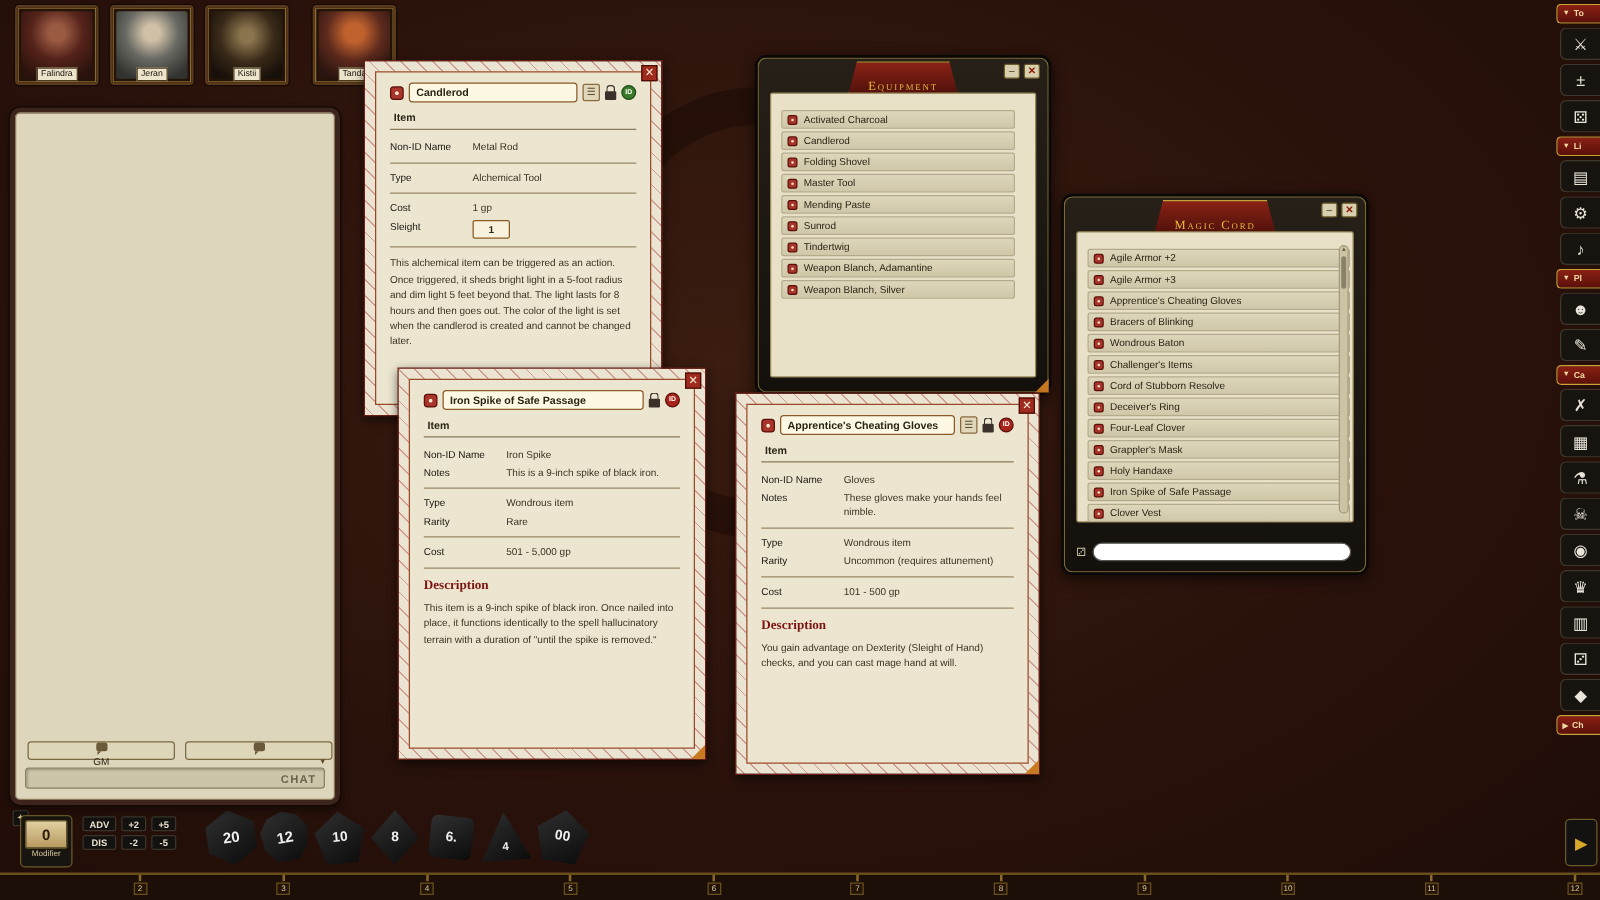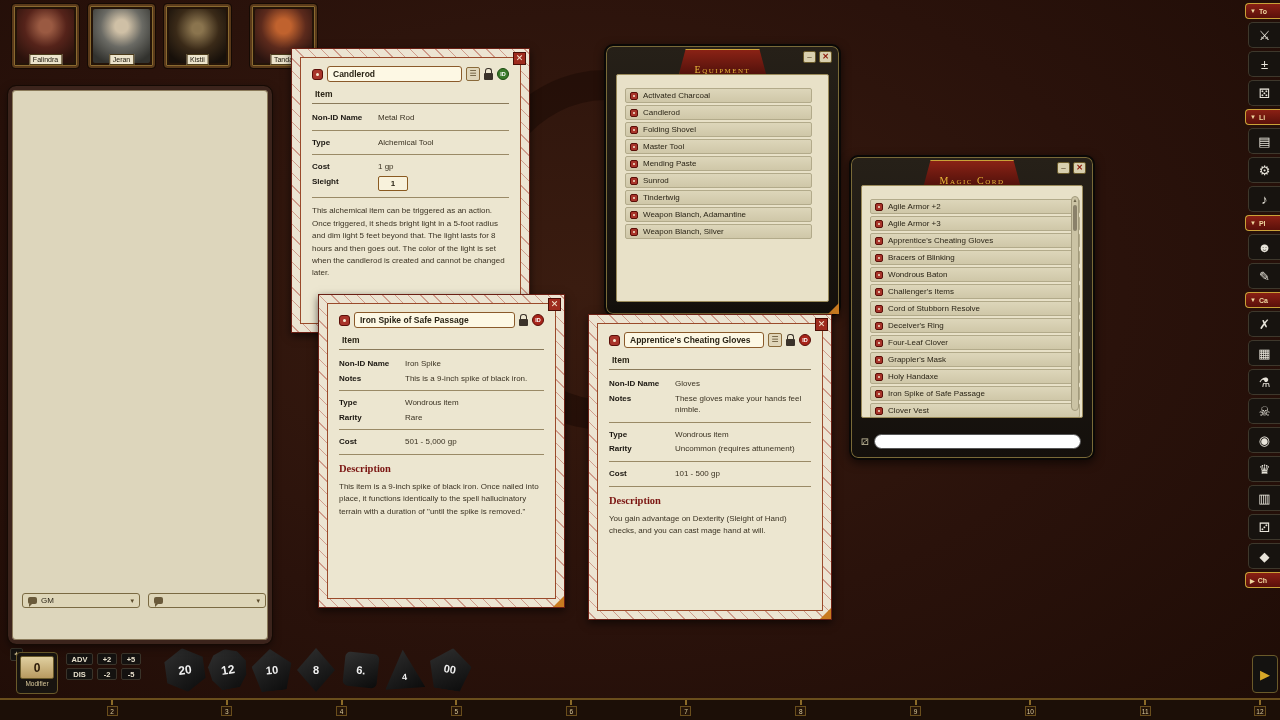--- a/index.html
+++ b/index.html
@@ -25,21 +25,21 @@
   .nameplate { position:absolute; bottom:1px; left:50%; transform:translateX(-50%);
     background:#ece4cc; border:1px solid #4a3a1a; font-size:7px; line-height:9px;
     padding:0 3px; white-space:nowrap; color:#1a1408; }
 
   
   .chatwin { position:absolute; left:8px; top:86px; width:264px; height:558px;
     background:#ddd6bc; border:4px solid #3c241c; outline:1px solid #150a04;
     border-radius:8px; box-shadow: inset 0 0 0 1px #8a7a5a, 0 3px 8px rgba(0,0,0,.5); z-index:2; }
   .chat-select { position:absolute; display:flex; align-items:center; gap:4px; height:15px;
     background:#ded6b8; border:1px solid #7a6a42; border-radius:3px; padding:0 5px;
-    font-size:8px; color:#2a2416; }
+    font-size:8px; color:#2a2416;flex-direction:column; }
   .bubble { width:9px; height:7px; background:#6a5a3a; border-radius:2px; position:relative; flex-shrink:0; }
   .bubble::after { content:""; position:absolute; left:1px; bottom:-3px;
     border-left:3px solid #6a5a3a; border-bottom:3px solid transparent; }
   .sel-arrow { margin-left:auto; font-size:7px; color:#5a4a2a; }
   .chat-input { position:absolute; left:8px; right:8px; bottom:9px; height:17px;
     background:#ccc5a9; border:1px solid #8a8266; border-radius:3px;
     box-shadow: inset 1px 1px 2px rgba(0,0,0,.25);
     font-size:9px; font-weight:bold; letter-spacing:1px; color:#6a6452;
     display:flex; align-items:center; justify-content:flex-end; padding:0 6px; }
 
@@ -68,21 +68,21 @@
     position:relative; margin-top:4px; flex-shrink:0; }
   .lock-icon::before { content:""; position:absolute; top:-5px; left:1px; width:5px; height:5px;
     border:1.5px solid #3a322a; border-bottom:none; border-radius:3px 3px 0 0; }
   .id-chip { width:12px; height:12px; border-radius:50%; font-size:5.5px; font-weight:bold;
     color:#fff; display:flex; align-items:center; justify-content:center; flex-shrink:0; }
   .id-green { background:#3a7a2a; border:1px solid #1a4a10; }
   .id-red { background:#a8241a; border:1px solid #5a0e08; }
   .tabrow { border-bottom:1px solid #8a7a5a; padding:0 0 4px 3px; margin-bottom:8px;
     font-size:8.5px; font-weight:bold; color:#2a2416; }
   .frow { display:flex; font-size:8px; margin:3px 0; line-height:1.45; }
-  .flabel { width:66px; font-weight:bold; color:#1a1610; flex-shrink:0; }
+  .flabel { width:66px; font-weight:normal; color:#1a1610; flex-shrink:0; }
   .fval { flex:1; color:#3a3222; }
   .fdiv { border-top:1px solid #9a8a66; margin:6px 0; }
   .weight-box { width:30px; border:1.5px solid #8a5a20; background:#f8f2dc; text-align:center;
     font-size:8px; padding:1px 0; border-radius:2px; font-weight:bold; color:#2a2416; }
   .desc { font-size:8px; color:#3a3222; line-height:1.55; margin-top:7px; }
   .desc-h { font-size:10.5px; font-weight:bold; color:#7a1410; margin:8px 0 5px;
     font-family:"Liberation Serif", serif; }
   #win-candlerod { left:291px; top:48px; width:239px; height:285px; z-index:4; }
   #win-ironspike { left:318px; top:294px; width:247px; height:314px; z-index:5; }
   #win-gloves   { left:588px; top:314px; width:244px; height:306px; z-index:5; }
@@ -209,20 +209,23 @@
 <div class="chatwin">
   <div class="chat-select" style="left:10px; bottom:32px; width:118px;">
     <span class="bubble"></span>
     <span>GM</span>
     <span class="sel-arrow">▾</span>
   </div>
   <div class="chat-select" style="left:136px; bottom:32px; width:118px;">
     <span class="bubble"></span>
     <span class="sel-arrow">▾</span>
   </div>
+  <div class="chat-input">
+    <span>CHAT</span>
+  </div>
 </div>
 
 <div class="listwin" id="win-equipment">
   <div class="banner">Equipment</div>
   <div class="win-ctrl">
     <div class="ctrl-btn ctrl-min">–</div>
     <div class="ctrl-btn ctrl-close">✕</div>
   </div>
   <div class="list-inner">
       <div class="lrow">

